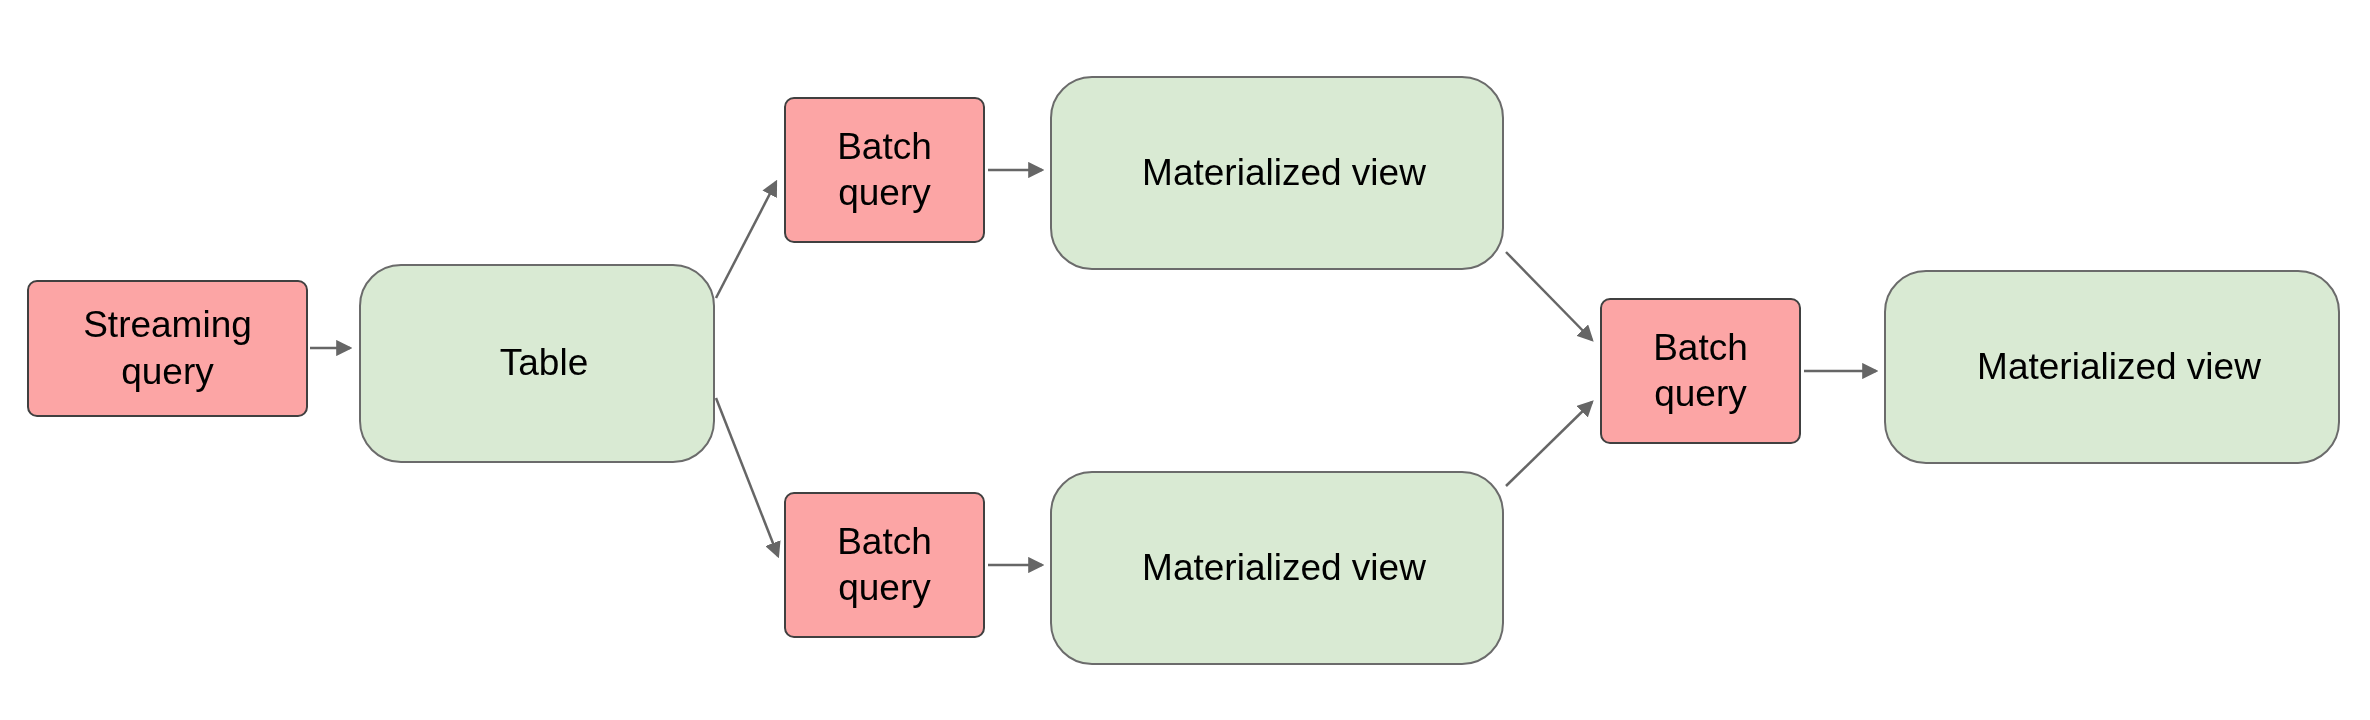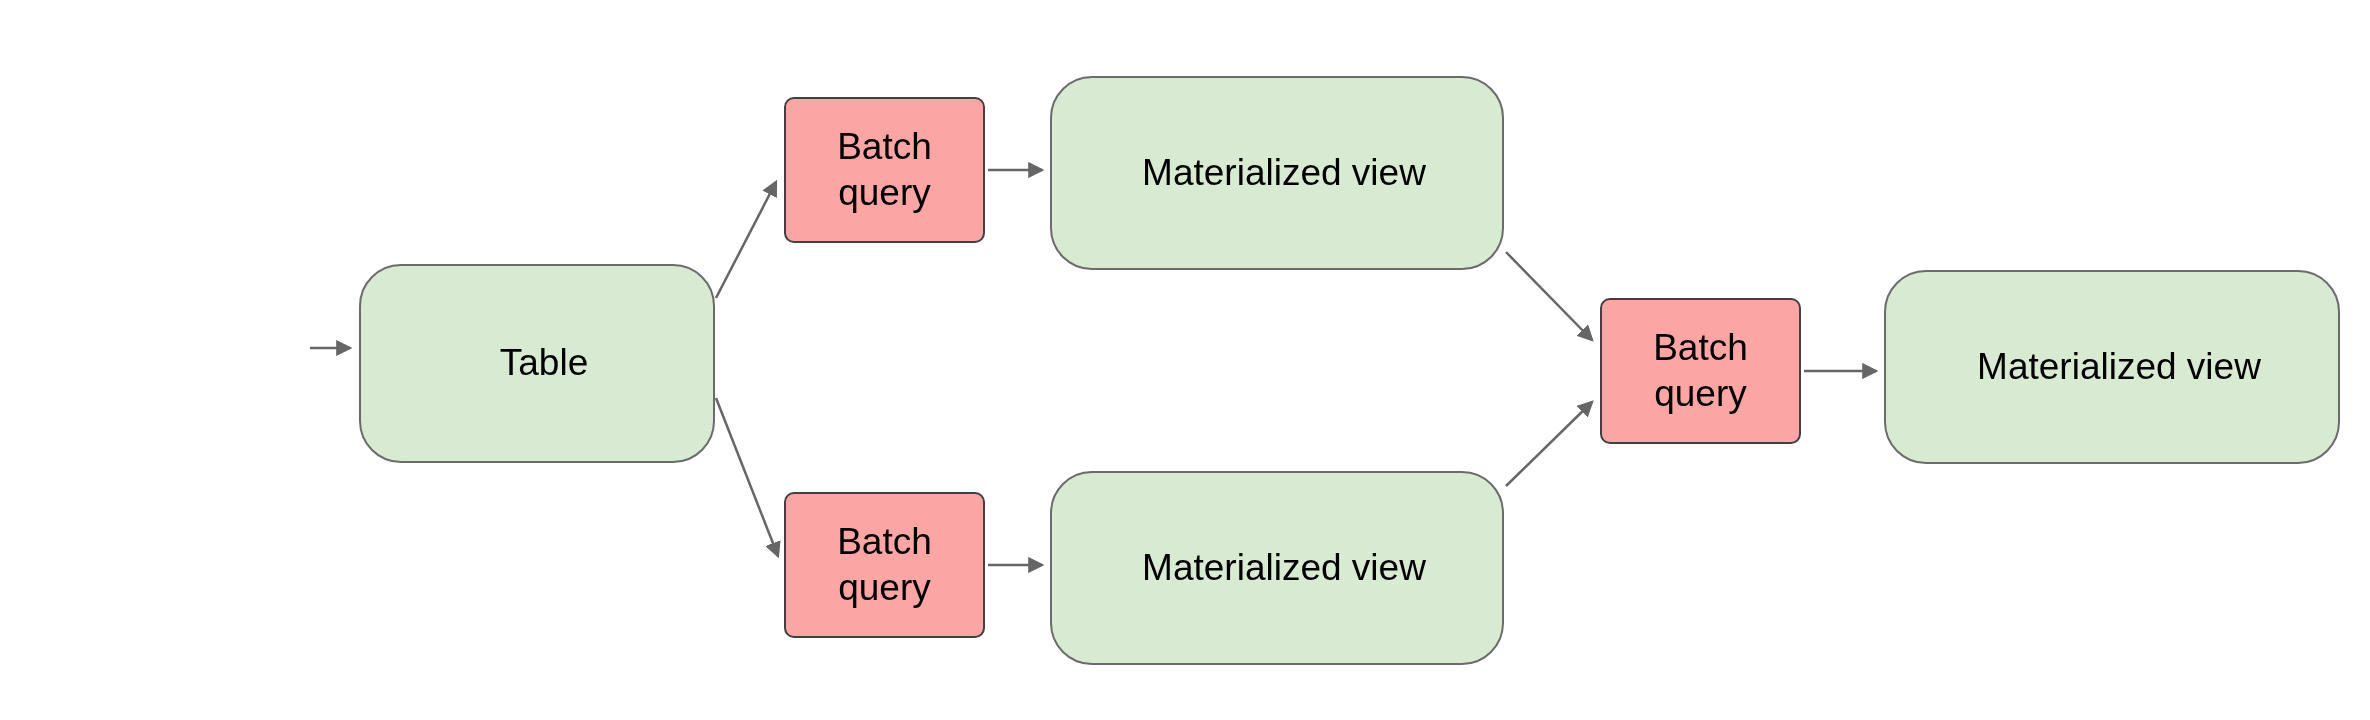--- a/index.html
+++ b/index.html
@@ -72,20 +72,23 @@
     <line x1="310" y1="348" x2="350" y2="348" stroke="#666666" stroke-width="2.5" marker-end="url(#arrowhead)"></line>
     <line x1="716" y1="298" x2="776" y2="182" stroke="#666666" stroke-width="2.5" marker-end="url(#arrowhead)"></line>
     <line x1="716" y1="398" x2="778" y2="556" stroke="#666666" stroke-width="2.5" marker-end="url(#arrowhead)"></line>
     <line x1="988" y1="170" x2="1042" y2="170" stroke="#666666" stroke-width="2.5" marker-end="url(#arrowhead)"></line>
     <line x1="988" y1="565" x2="1042" y2="565" stroke="#666666" stroke-width="2.5" marker-end="url(#arrowhead)"></line>
     <line x1="1506" y1="252" x2="1592" y2="340" stroke="#666666" stroke-width="2.5" marker-end="url(#arrowhead)"></line>
     <line x1="1506" y1="486" x2="1592" y2="402" stroke="#666666" stroke-width="2.5" marker-end="url(#arrowhead)"></line>
     <line x1="1804" y1="371" x2="1876" y2="371" stroke="#666666" stroke-width="2.5" marker-end="url(#arrowhead)"></line>
   </svg>
 
+  <div class="node query" id="n-streaming-query">
+    <span>Streaming query</span>
+  </div>
 
   <div class="node view" id="n-table">
     <span>Table</span>
   </div>
 
   <div class="node query" id="n-batch-query-top">
     <span>Batch query</span>
   </div>
 
   <div class="node view" id="n-materialized-view-top">

